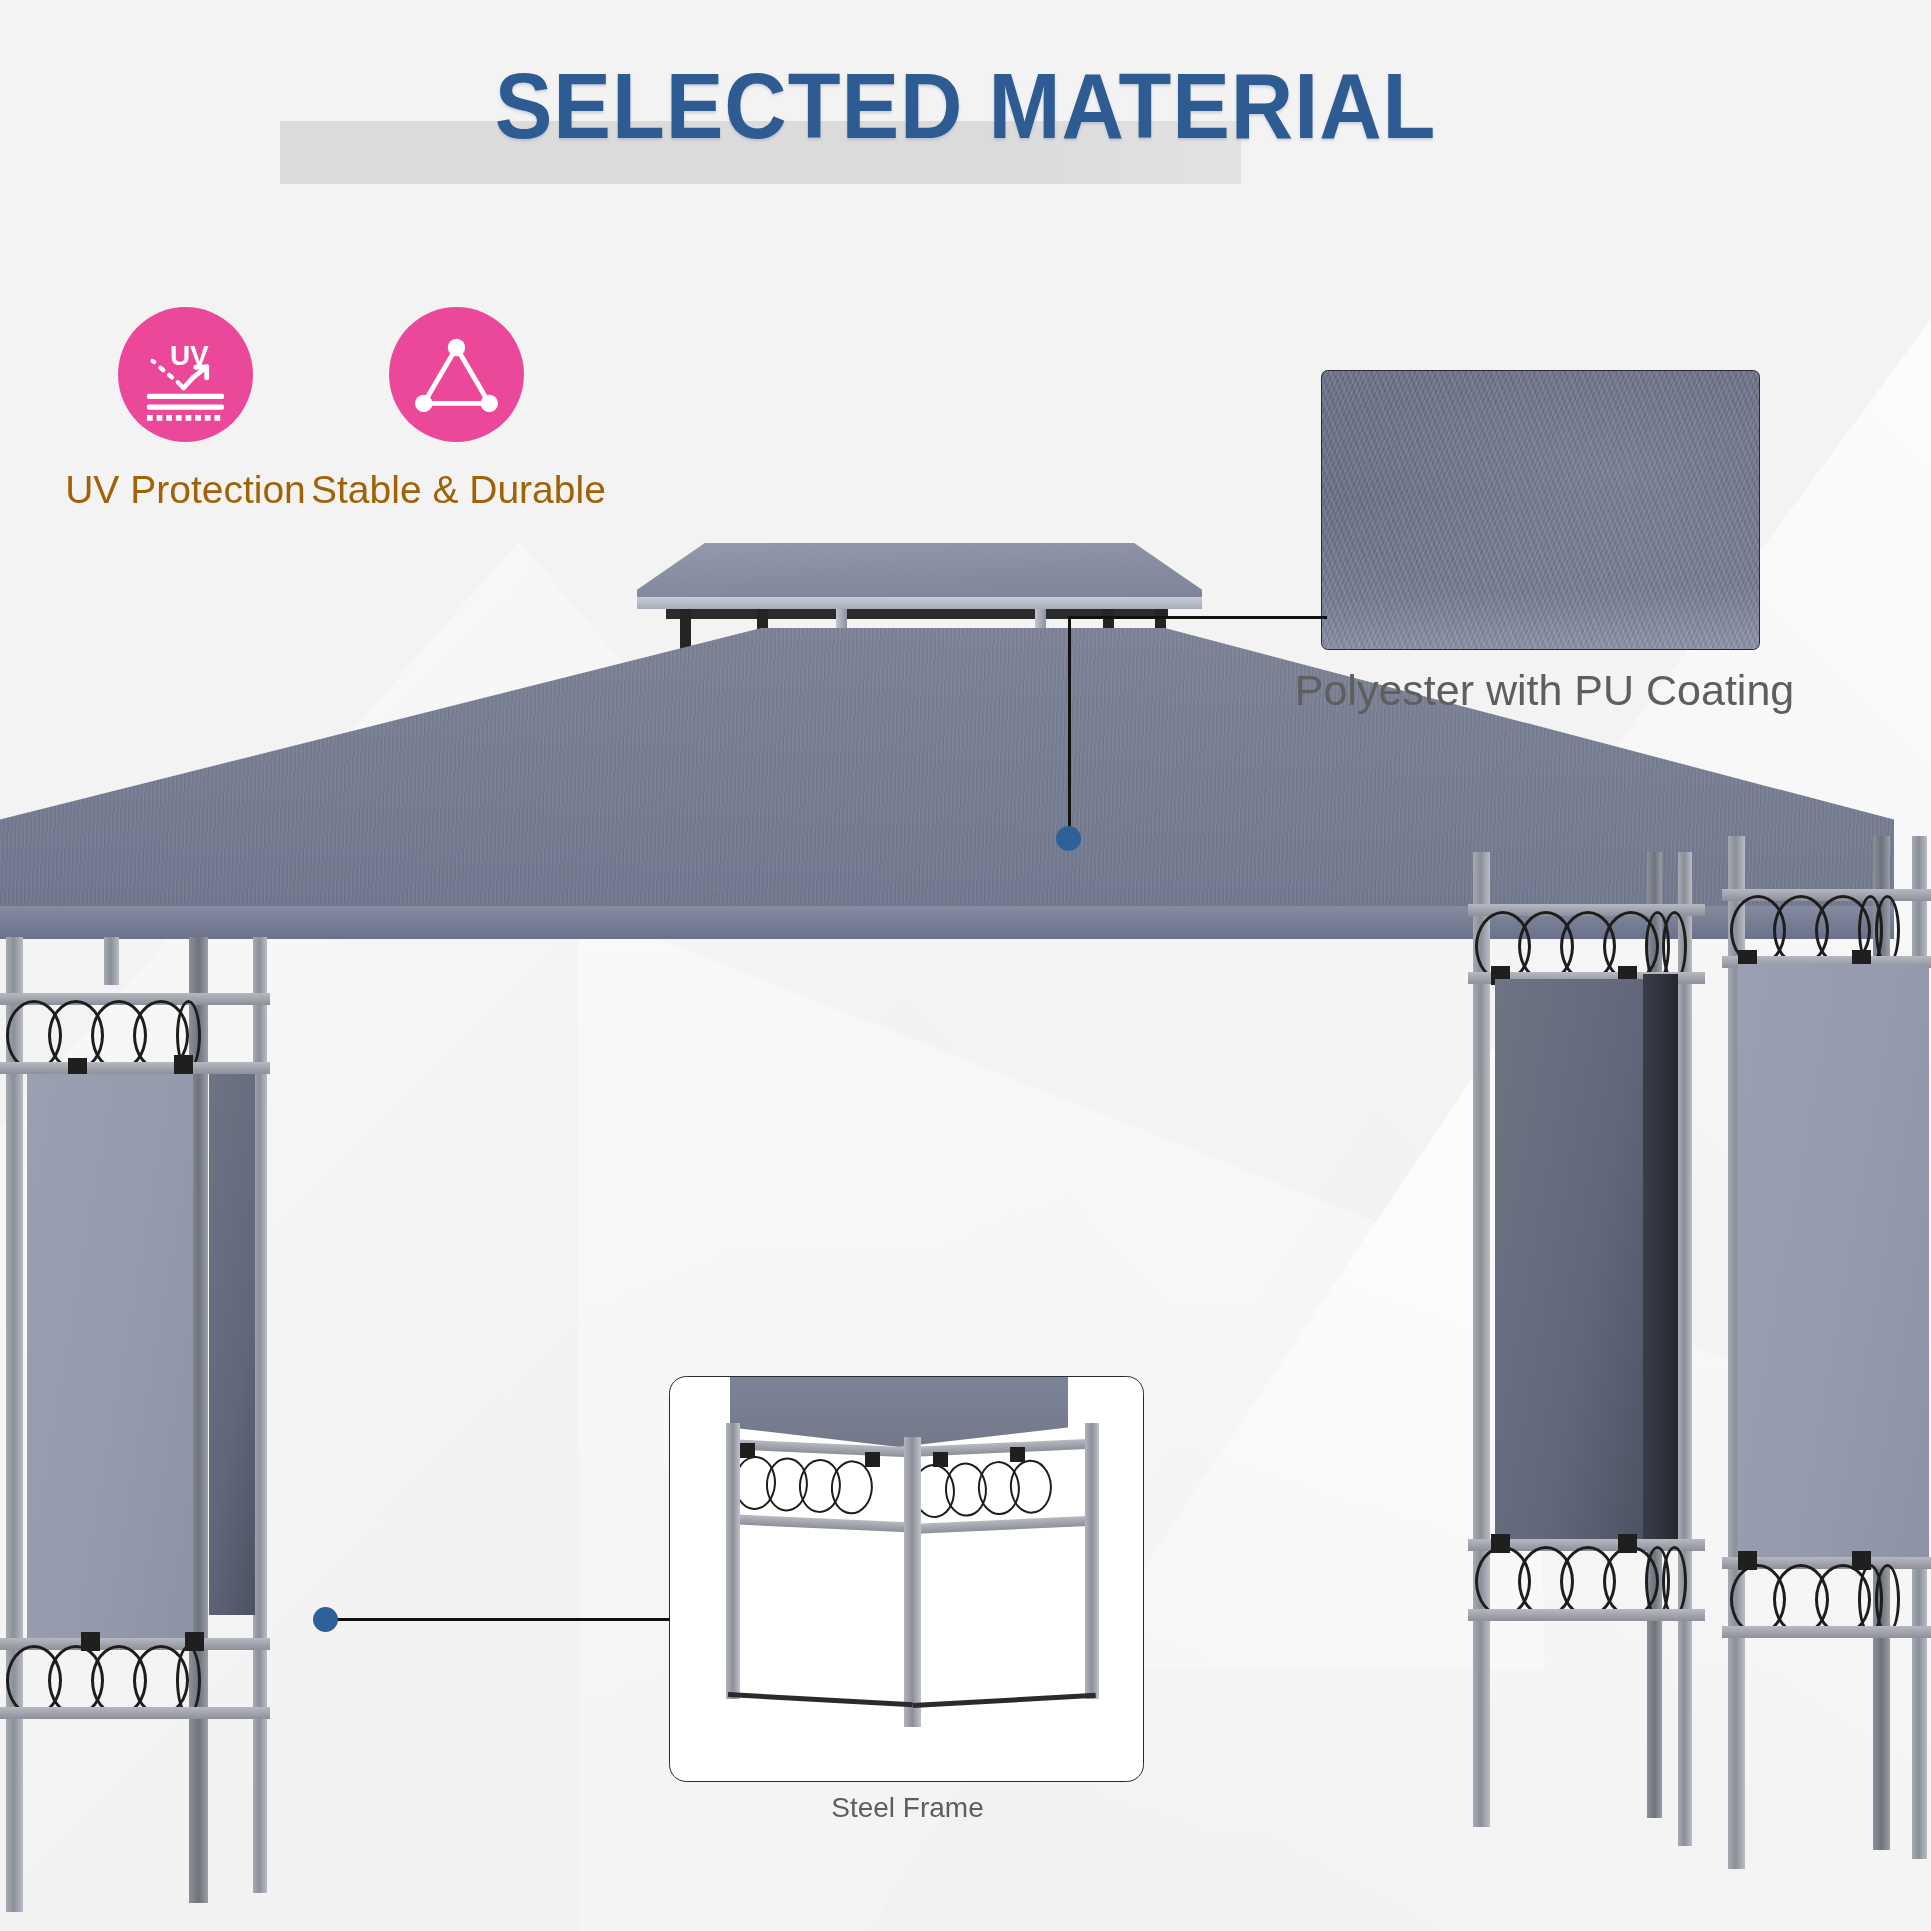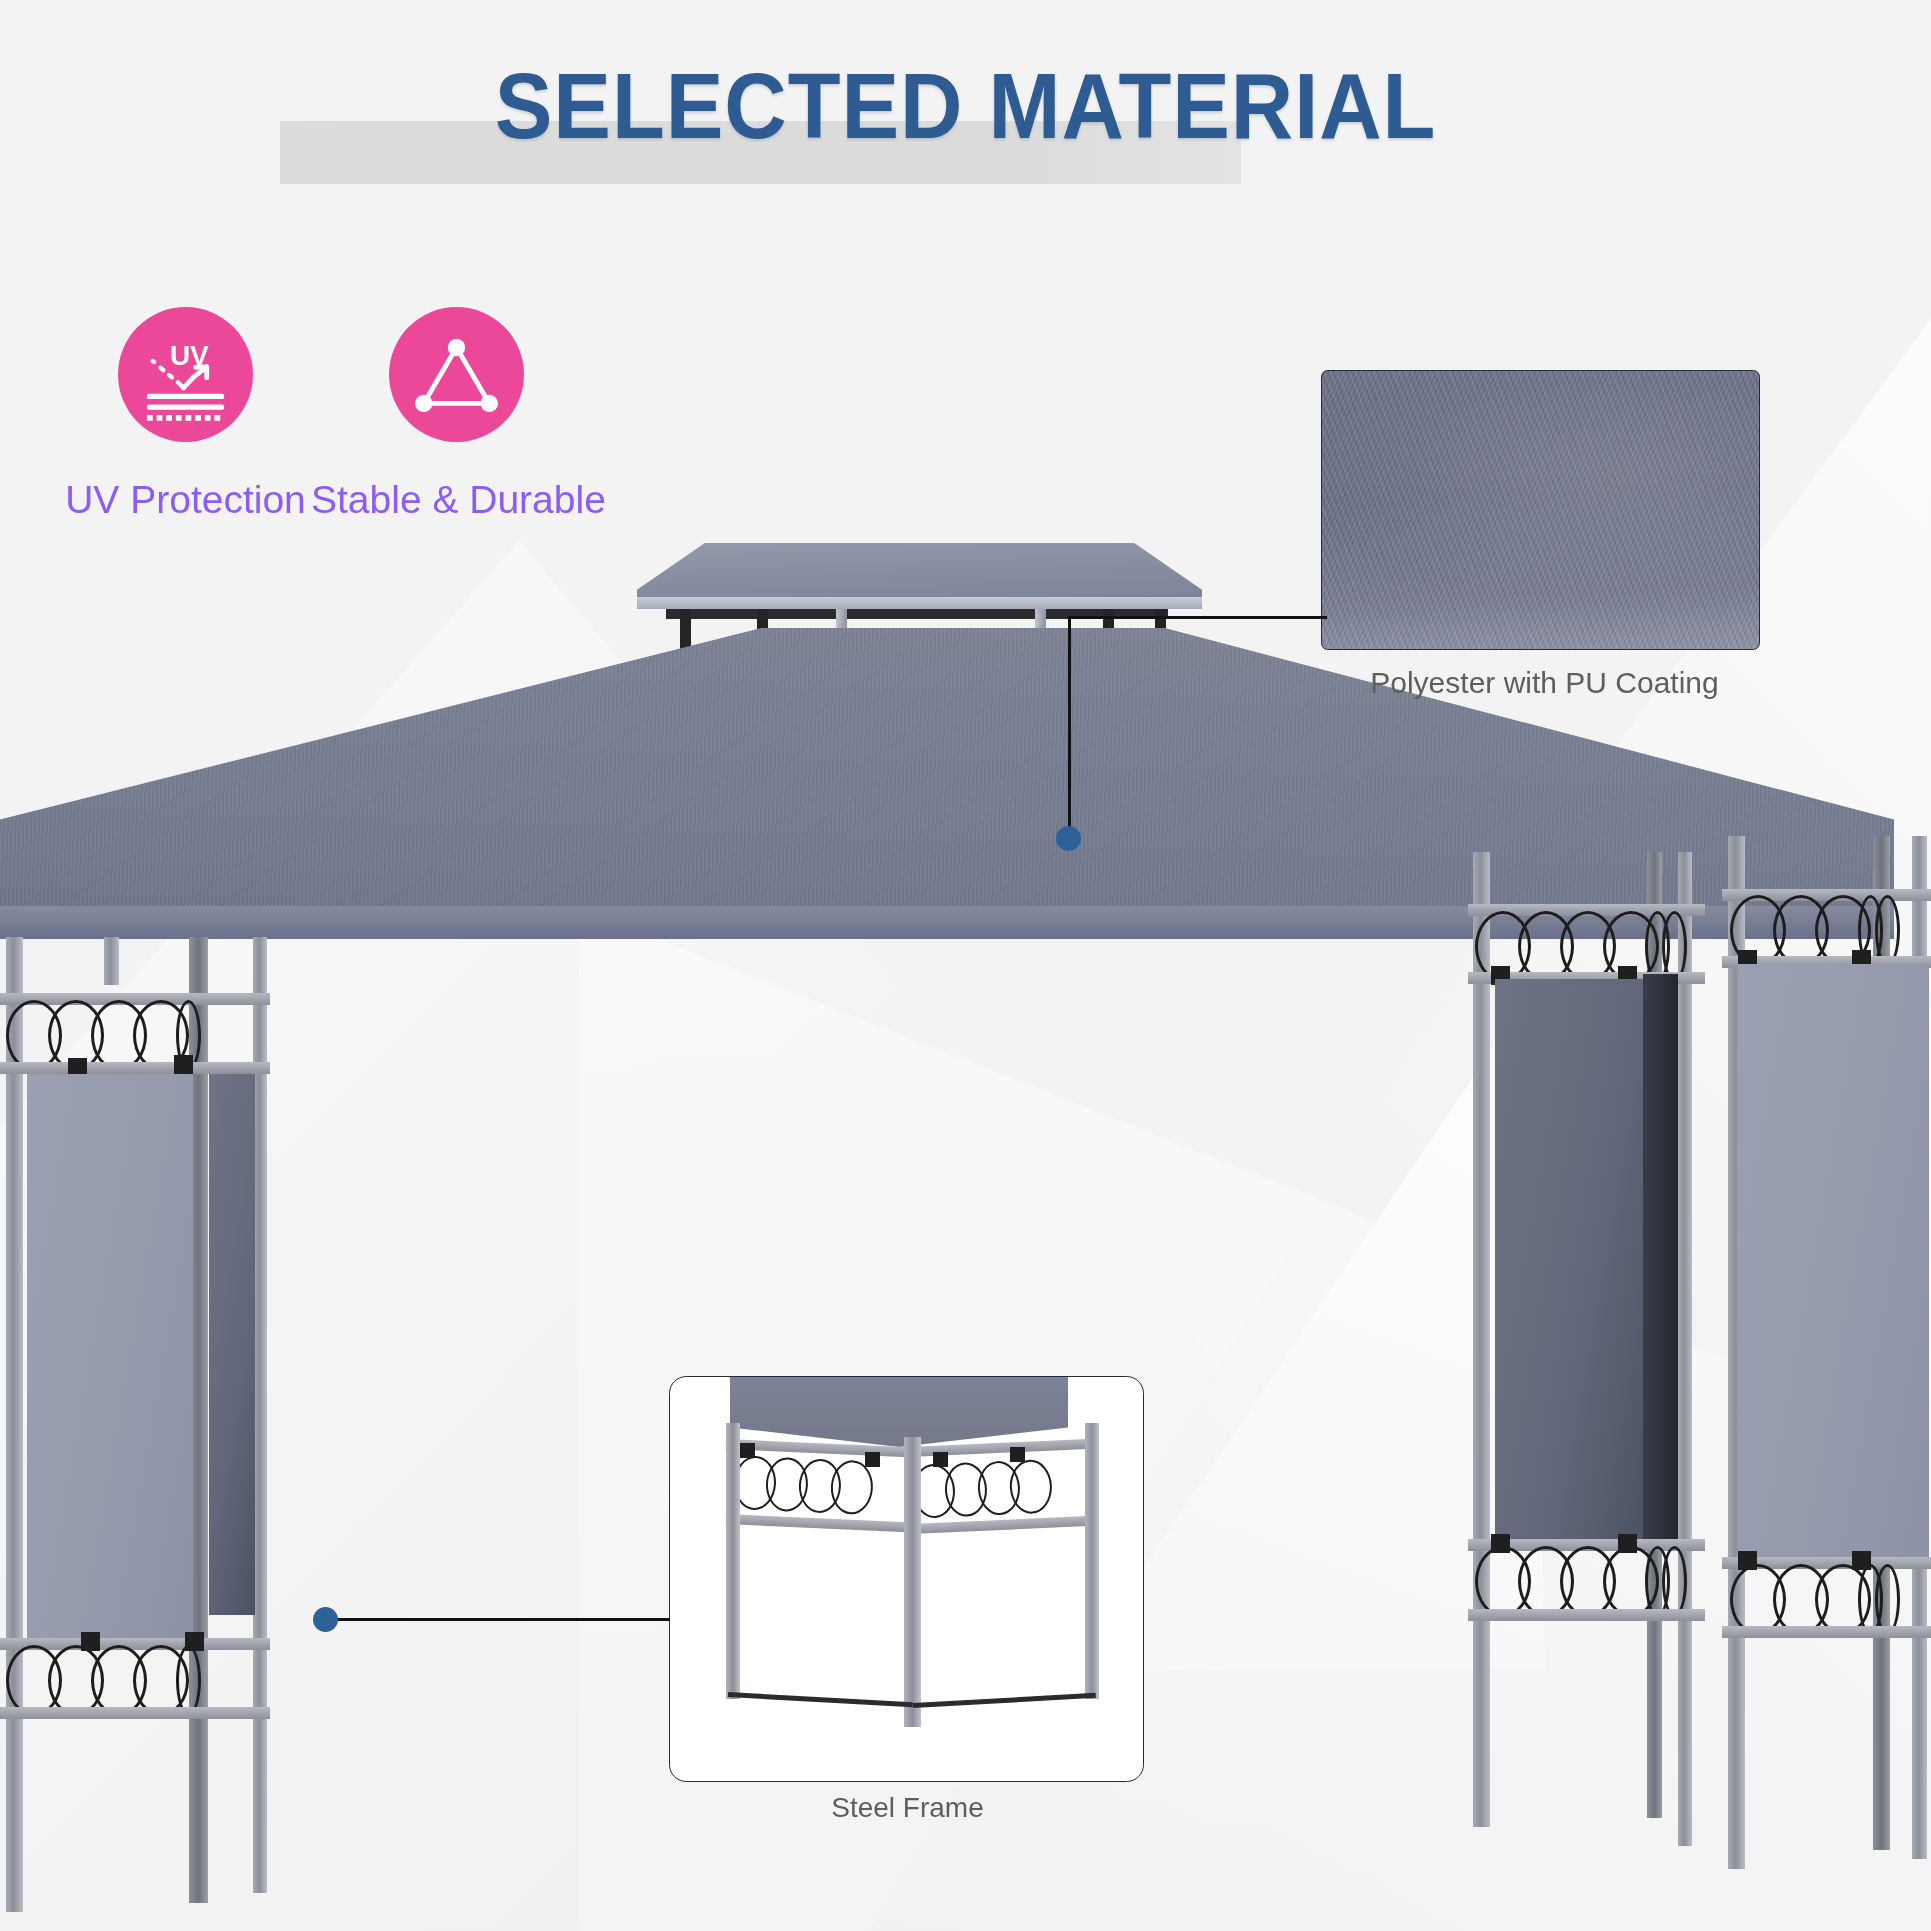--- a/index.html
+++ b/index.html
@@ -54,41 +54,41 @@
     text-shadow: 0 1.9px 2.9px rgba(120,140,165,.35);
   }
 
   
   .feature { position: absolute; text-align: center; }
   .feature .circle {
     width: 135px; height: 135px; border-radius: 50%;
     background: #ec4899; position: relative; margin: 0 auto;
   }
   .feature .caption {
-    margin-top: 36px; font-size: 39px; color: #8b5cf6; white-space: nowrap;
+    margin-top: 26px; font-size: 39px; color: #a16207; white-space: nowrap;
   }
   #feature-uv { left: 60px; top: 307px; width: 251px; }
   #feature-stable { left: 311px; top: 307px; width: 290px; }
 
   
   #swatch-box {
     position: absolute; left: 1321px; top: 370px; width: 439px; height: 280px;
     border: 1.9px solid #2a2a33; border-radius: 6.8px; overflow: hidden;
     background:
       repeating-linear-gradient(115deg, rgba(255,255,255,.055) 0 1.9px, rgba(0,0,0,.045) 1.9px 3.9px),
       repeating-linear-gradient(68deg, rgba(255,255,255,.05) 0 2.9px, rgba(0,0,0,.035) 2.9px 5.8px),
       linear-gradient(178deg, #6d7289 0%, #6a6f86 44%, #767b92 78%, #8e93a6 100%);
   }
   #swatch-box .sheen {
     position: absolute; inset: 0;
     background: radial-gradient(ellipse 120% 75% at 68% 38%, rgba(255,255,255,.10) 0%, rgba(255,255,255,0) 60%);
   }
   #swatch-label {
     position: absolute; left: 1284px; top: 666px; width: 521px;
-    font-size: 30px; color: #5e5e5e; text-align: center; white-space: nowrap;
+    font-size: 43px; color: #5e5e5e; text-align: center; white-space: nowrap;
   }
 
   
   .leader-h { position: absolute; background: #111; height: 2.9px; }
   .leader-v { position: absolute; background: #111; width: 2.9px; }
   .leader-dot {
     position: absolute; width: 25px; height: 25px; border-radius: 50%;
     background: #2d6198;
   }
 

